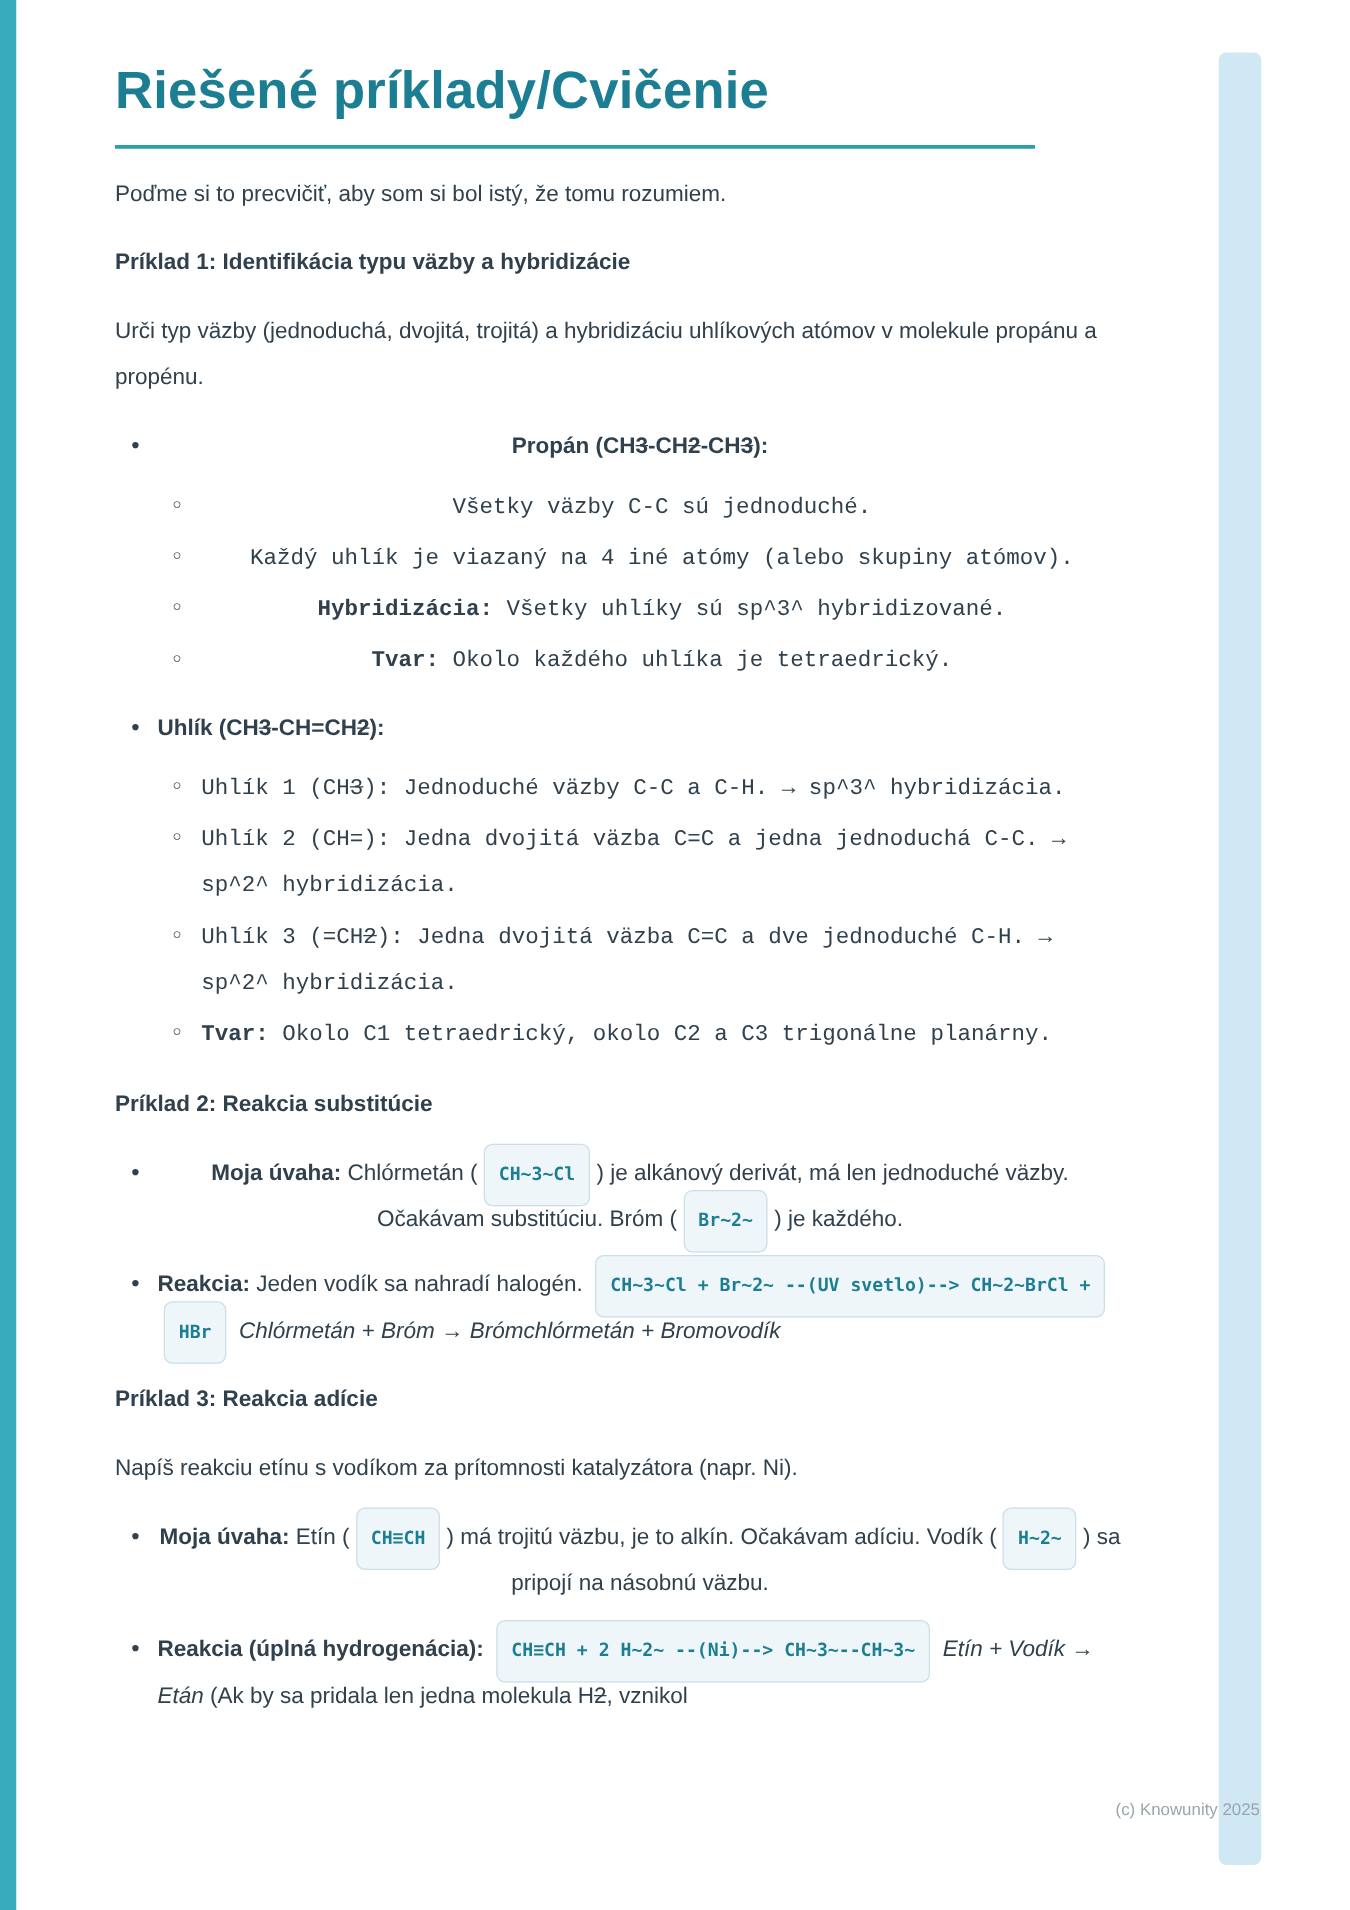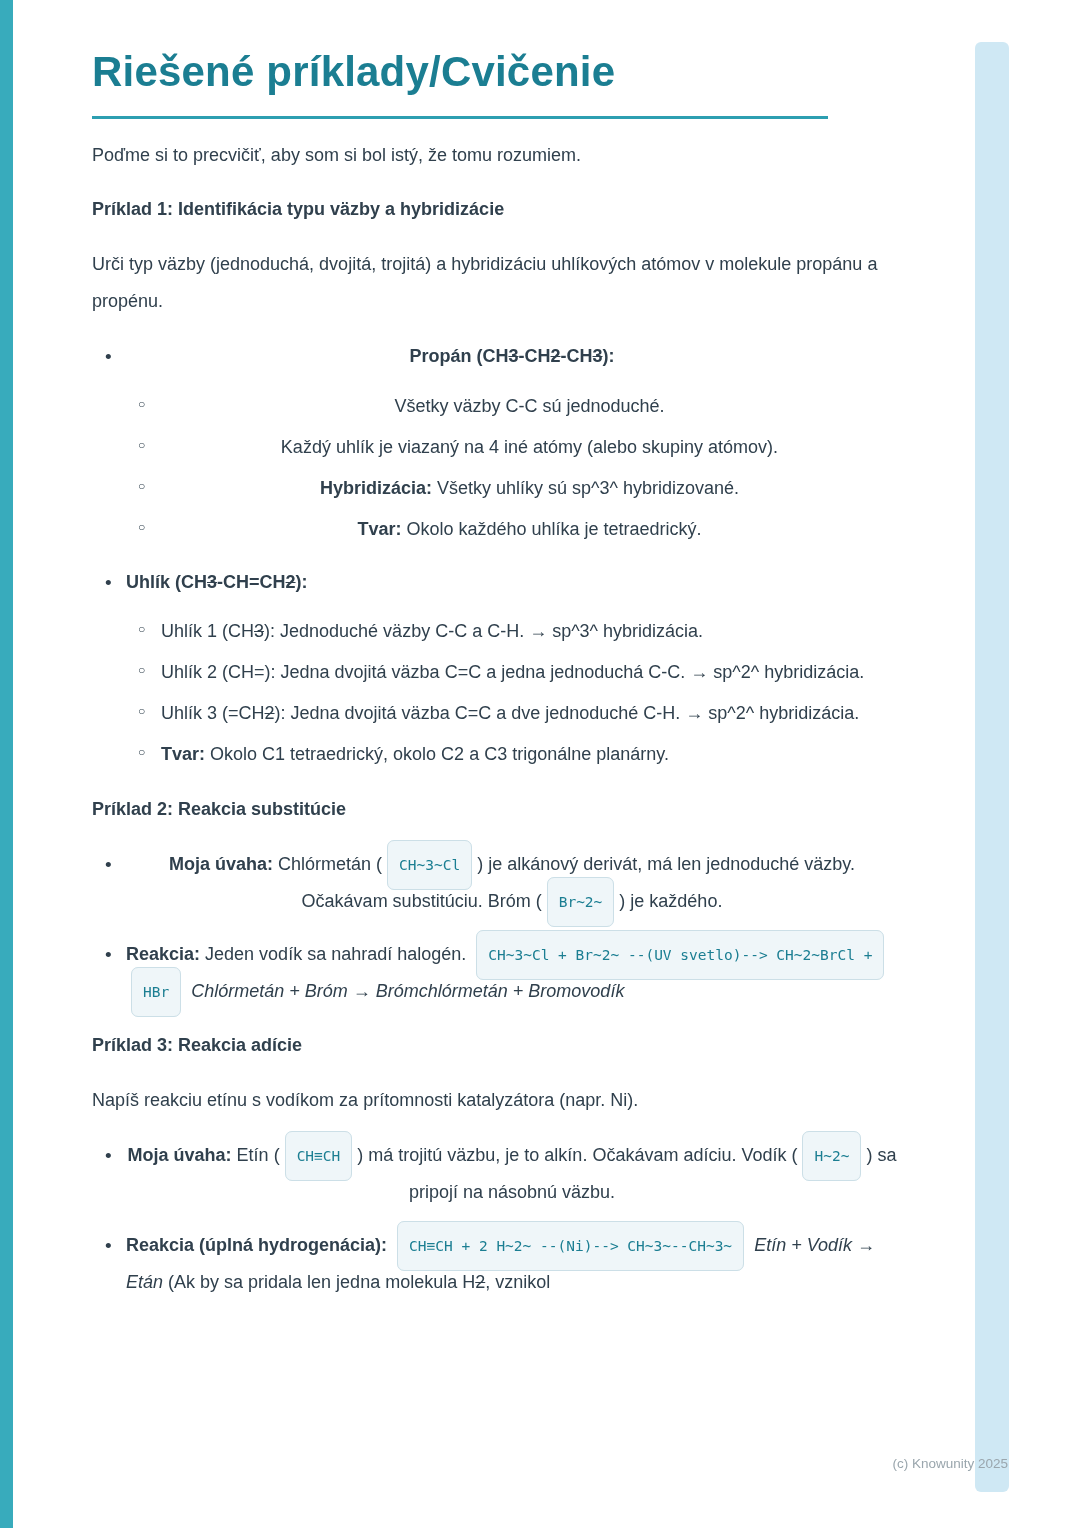--- a/index.html
+++ b/index.html
@@ -41,39 +41,39 @@
     margin: 17px 0 0;
   }
   .para { margin: 18px 0 0; }
   .heading { margin: 18px 0 0; font-weight: 700; font-size: 18px; }
   ul { margin: 0; padding: 0; list-style: none; }
   ul.l1 { margin: 18px 0 0; padding-left: 13px; }
   ul.l1 > li { position: relative; padding-left: 21px; margin-top: 16px; }
   ul.l1 > li:first-child { margin-top: 0; text-align: center; }
   ul.l1 > li::before { content: "•"; position: absolute; left: 0; top: 0; font-size: 19px; }
   ul.l2 { margin: 13px 0 0; padding-left: 12px; }
-  ul.l2 > li { position: relative; padding-left: 23px; margin-top: 4px; }
+  ul.l2 > li { position: relative; padding-left: 23px; margin-top: 4px; font-family: Liberation Mono, monospace; }
   ul.l2 > li::before { content: "○"; position: absolute; left: 0; top: 4px; font-size: 12px; }
   .b { font-weight: 700; }
   .i { font-style: italic; }
   .st { text-decoration: line-through; }
   .code {
     font-family: "DejaVu Sans Mono", "Liberation Mono", monospace;
-    font-size: 14.5px; font-weight: 400;
+    font-size: 14.5px; font-weight: 700;
     color: var(--accent, #1b7e92);
     background: var(--code-bg, #eff6f9);
     border: 1px solid var(--code-border, #ccdfe7);
     border-radius: 7px;
     padding: 16px 11px;
     margin: 0 5px;
     box-decoration-break: clone;
     -webkit-box-decoration-break: clone;
   }
   .footer {
-    position: absolute; right: 72px; bottom: 50px;
+    position: absolute; right: 72px; bottom: 66px;
     font-size: 13.5px;
     color: var(--footer-text, #9aa6ad);
     z-index: 2;
   }
 </style>
 </head>
 <body>
 
 <div class="page" style="--accent: #1b7e92; --rule: #2d9fb1; --bar-left: #38abbc; --bar-right: #cfe8f4; --text: #30404d; --code-bg: #eff6f9; --code-border: #ccdfe7; --footer-text: #9aa6ad;">
   <div class="accent-left"></div>

